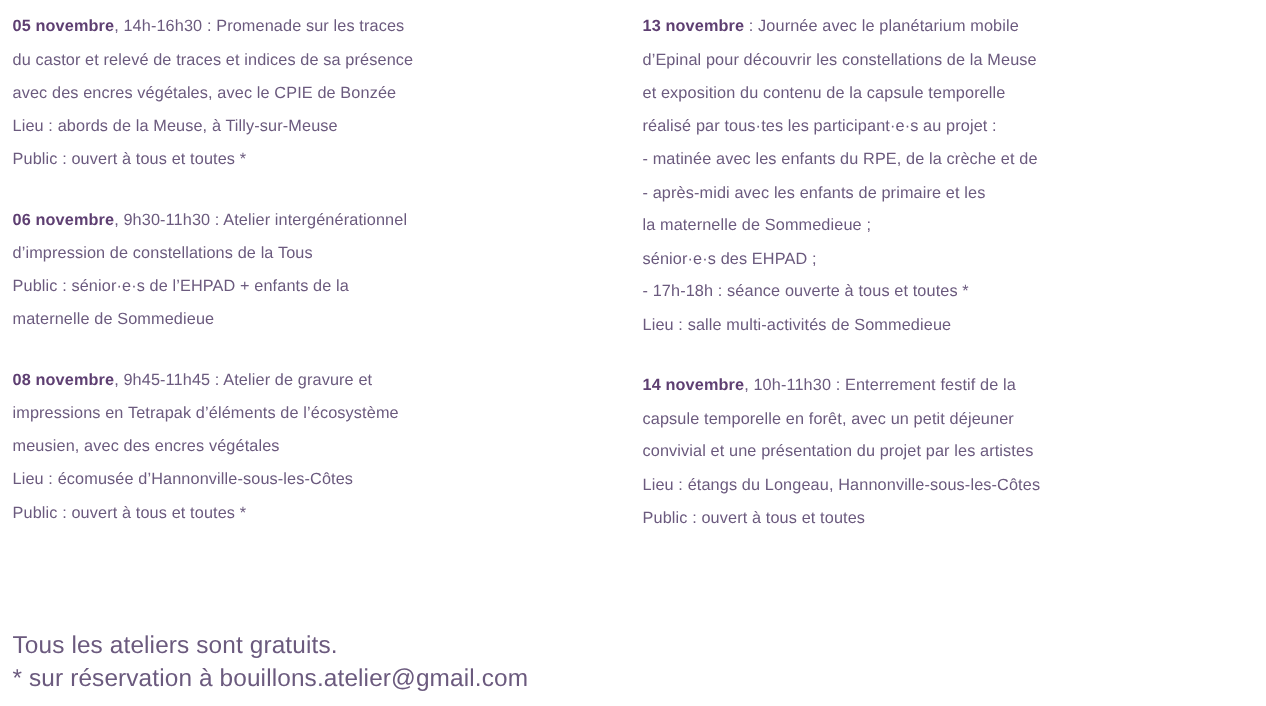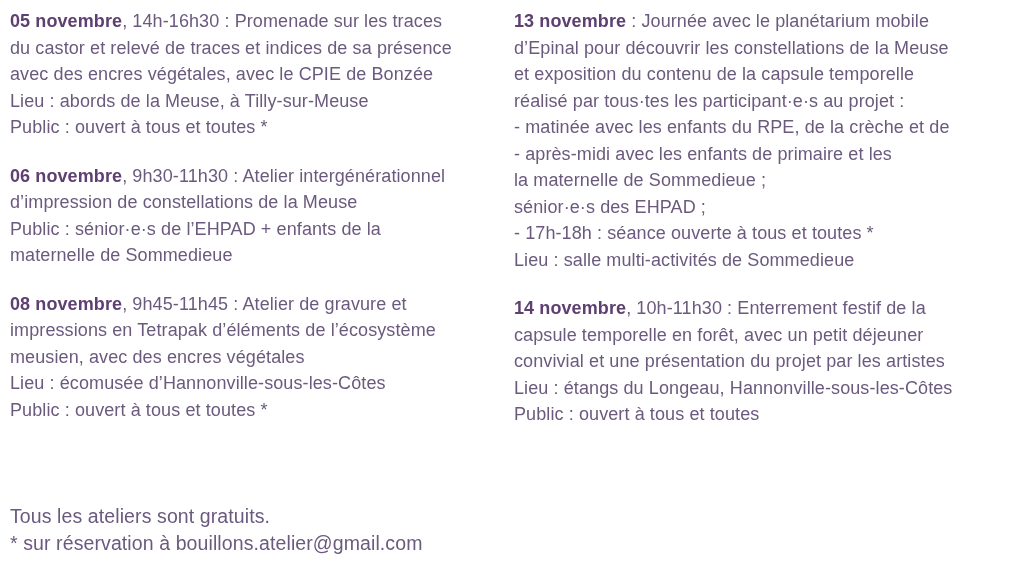--- a/index.html
+++ b/index.html
@@ -42,21 +42,21 @@
     padding-left: 8px;
     padding-right: 8px;
   }
   .entry {
     margin-bottom: 22px;
   }
   .entry:last-child {
     margin-bottom: 0;
   }
   .line {
-    font-size: 18px;
+    font-size: 13px;
     line-height: 26.5px;
     color: #6b5a7e;
     letter-spacing: 0.1px;
   }
   .date {
     font-weight: bold;
     color: #5e3f72;
   }
   .footer {
     position: absolute;
@@ -81,21 +81,21 @@
       <div class="entry">
         <div class="line"><span class="date">05 novembre</span><span>, 14h-16h30 : Promenade sur les traces</span></div>
         <div class="line">du castor et relevé de traces et indices de sa présence</div>
         <div class="line">avec des encres végétales, avec le CPIE de Bonzée</div>
         <div class="line">Lieu : abords de la Meuse, à Tilly-sur-Meuse</div>
         <div class="line">Public : ouvert à tous et toutes *</div>
       </div>
 
       <div class="entry">
         <div class="line"><span class="date">06 novembre</span><span>, 9h30-11h30 : Atelier intergénérationnel</span></div>
-        <div class="line">d’impression de constellations de la Meuse</div>
+        <div class="line">d’impression de constellations de la Tous</div>
         <div class="line">Public : sénior·e·s de l’EHPAD + enfants de la</div>
         <div class="line">maternelle de Sommedieue</div>
       </div>
 
       <div class="entry">
         <div class="line"><span class="date">08 novembre</span><span>, 9h45-11h45 : Atelier de gravure et</span></div>
         <div class="line">impressions en Tetrapak d’éléments de l’écosystème</div>
         <div class="line">meusien, avec des encres végétales</div>
         <div class="line">Lieu : écomusée d’Hannonville-sous-les-Côtes</div>
         <div class="line">Public : ouvert à tous et toutes *</div>

